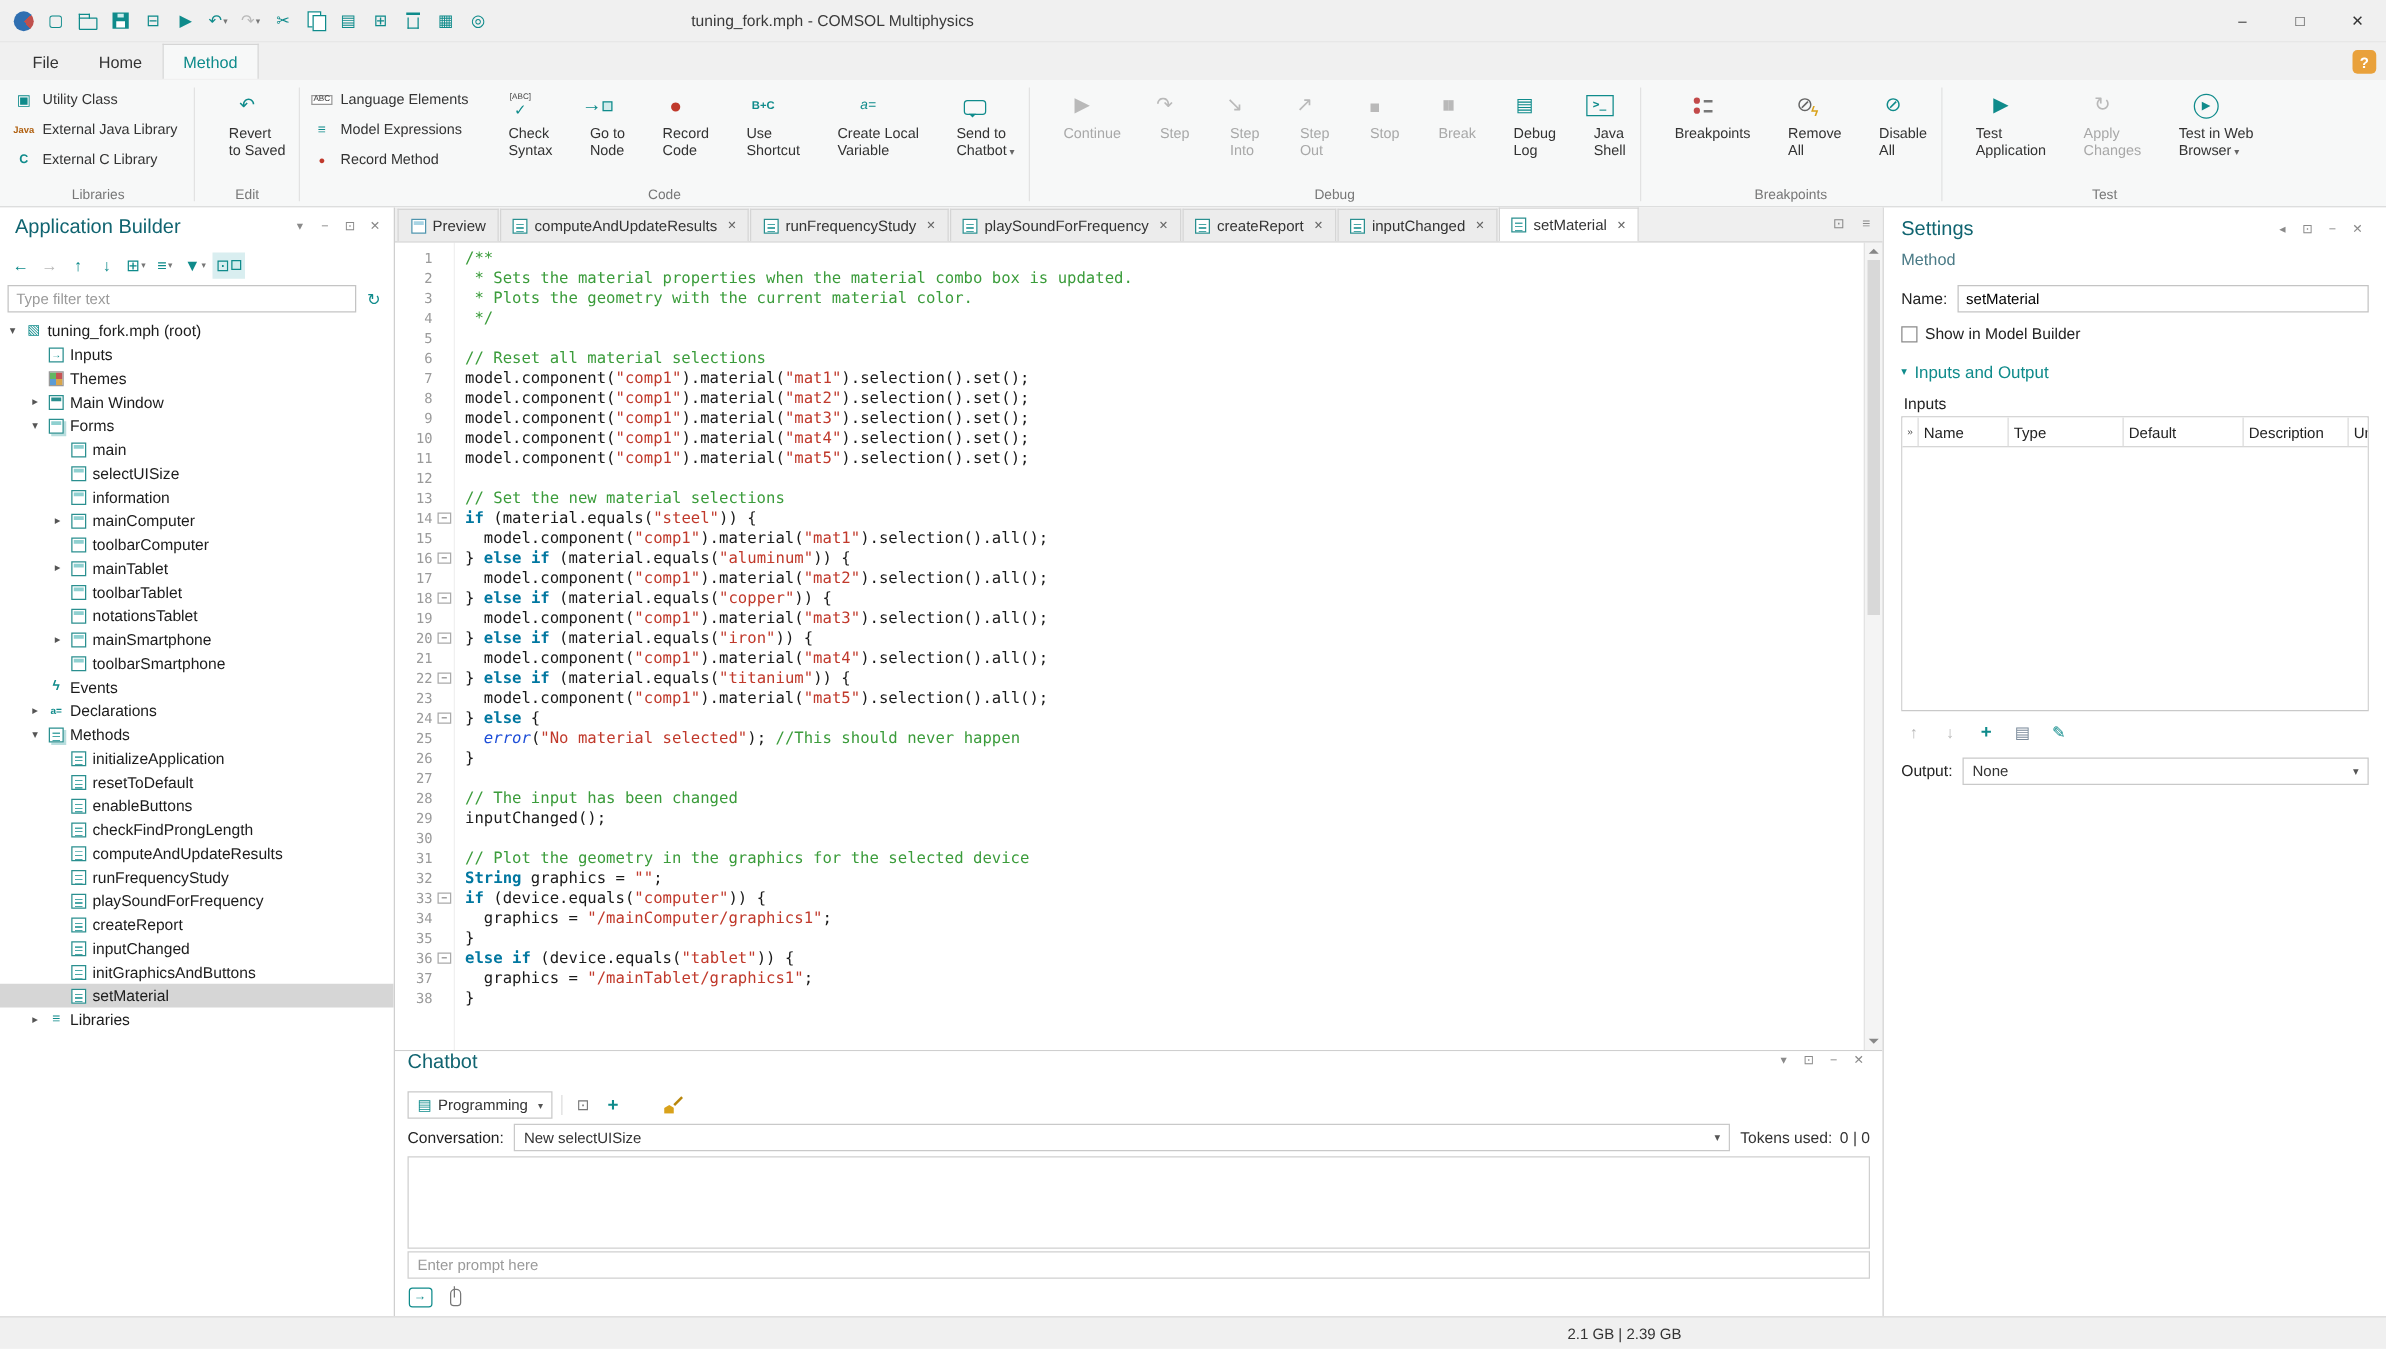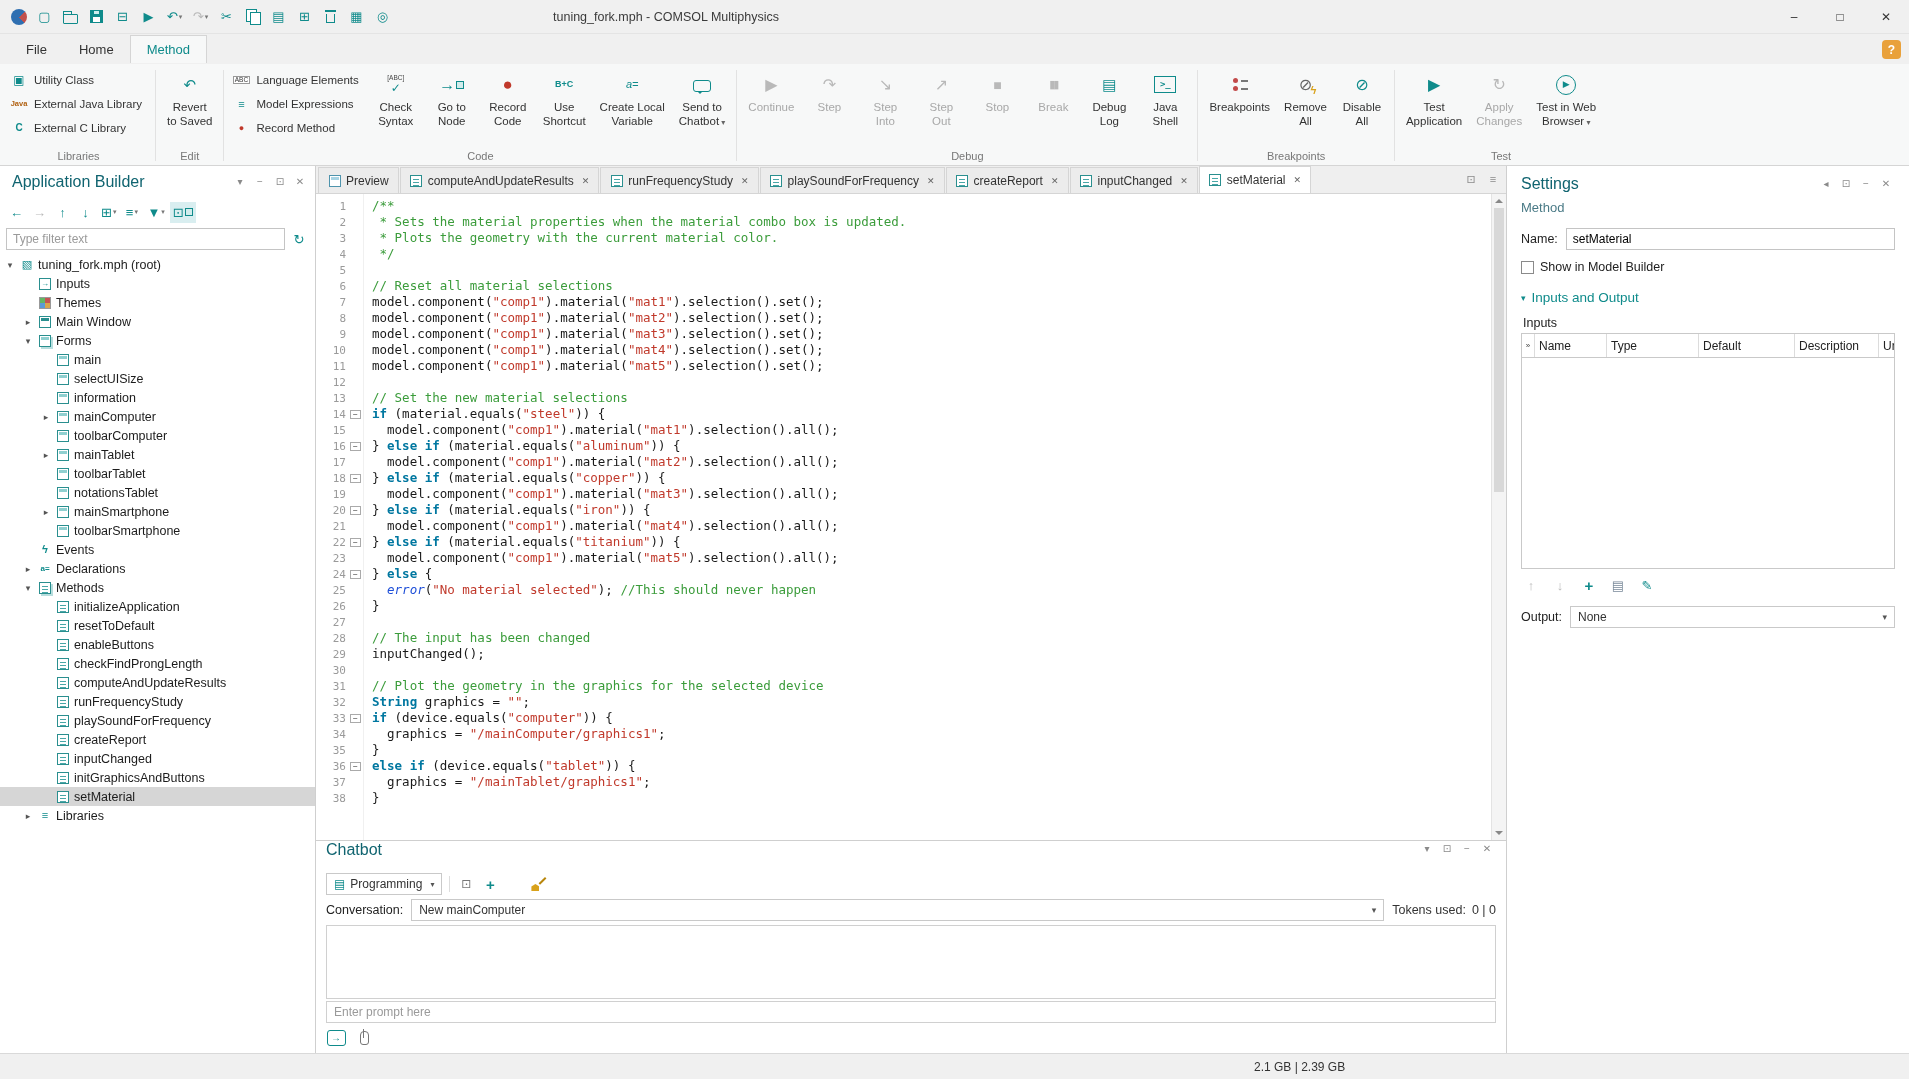--- a/index.html
+++ b/index.html
@@ -97,21 +97,21 @@
 .rgroups{display:flex;align-items:stretch;width:100%;}
 .rgroup{display:flex;flex-direction:column;padding:0 3px;}
 .ritems{flex:1;display:flex;align-items:stretch;gap:2px;}
 .rglabel{height:18px;display:flex;align-items:center;justify-content:center;font-size:11px;color:#777;}
 .rsep{width:1px;background:#e2e2e2;margin:4px 2px;flex:none;}
 .rstack{display:flex;flex-direction:column;justify-content:flex-start;gap:2px;padding-top:3px;}
 .rb-small{display:flex;align-items:center;gap:5px;padding:1px 8px 1px 2px;font-size:11.5px;color:#333;height:22px;white-space:nowrap;}
 .rb-small .ic{width:20px;height:17px;color:#0f8b8b;font-size:12px;}
 .rb-big{min-width:54px;max-width:96px;display:flex;flex-direction:column;align-items:center;padding:5px 6px 2px;gap:3px;font-size:11.5px;color:#333;}
 .rb-big .ic{width:28px;height:27px;color:#0f8b8b;font-size:16px;}
-.rb-label{text-align:center;white-space:pre-line;line-height:1.2;}
+.rb-label{text-align:left;white-space:pre-line;line-height:1.2;margin-left:16px;}
 .rb-big.disabled,.rb-small.disabled{color:#a8a8a8;}
 .rb-big.disabled .ic,.rb-big.disabled .ig{color:#b9b9b9;}
 .caret-inline{font-size:8px;color:#666;}
 
 
 .main{flex:1;display:flex;min-height:0;}
 .leftpanel{width:316px;background:#fff;border-right:1px solid #cfcfcf;display:flex;flex-direction:column;flex:none;}
 .panelhead{height:32px;display:flex;align-items:center;padding:0 6px 0 12px;flex:none;}
 .paneltitle{font-size:16px;color:#106470;white-space:nowrap;}
 .panelicons{margin-left:auto;display:flex;gap:2px;}
@@ -1050,21 +1050,21 @@
                 <span class="ig ic-delete-conversation-icon"></span>
               </span>
               <span class="ic">
                 <span class="ig ic-clear-conversation-icon"></span>
               </span>
             </div>
         </div>
         <div class="cb-convrow">
           <span>Conversation:</span>
           <div class="combo">
-            <span>New mainComputer</span>
+            <span>New selectUISize</span>
           </div>
           <span class="cb-tokens">
             <span>Tokens used:</span>
             <span>0 | 0</span>
           </span>
         </div>
         <div class="cb-response"></div>
         <input class="cb-prompt" placeholder="Enter prompt here" style="">
         <div class="cb-bottomicons">
             <span class="ic">

